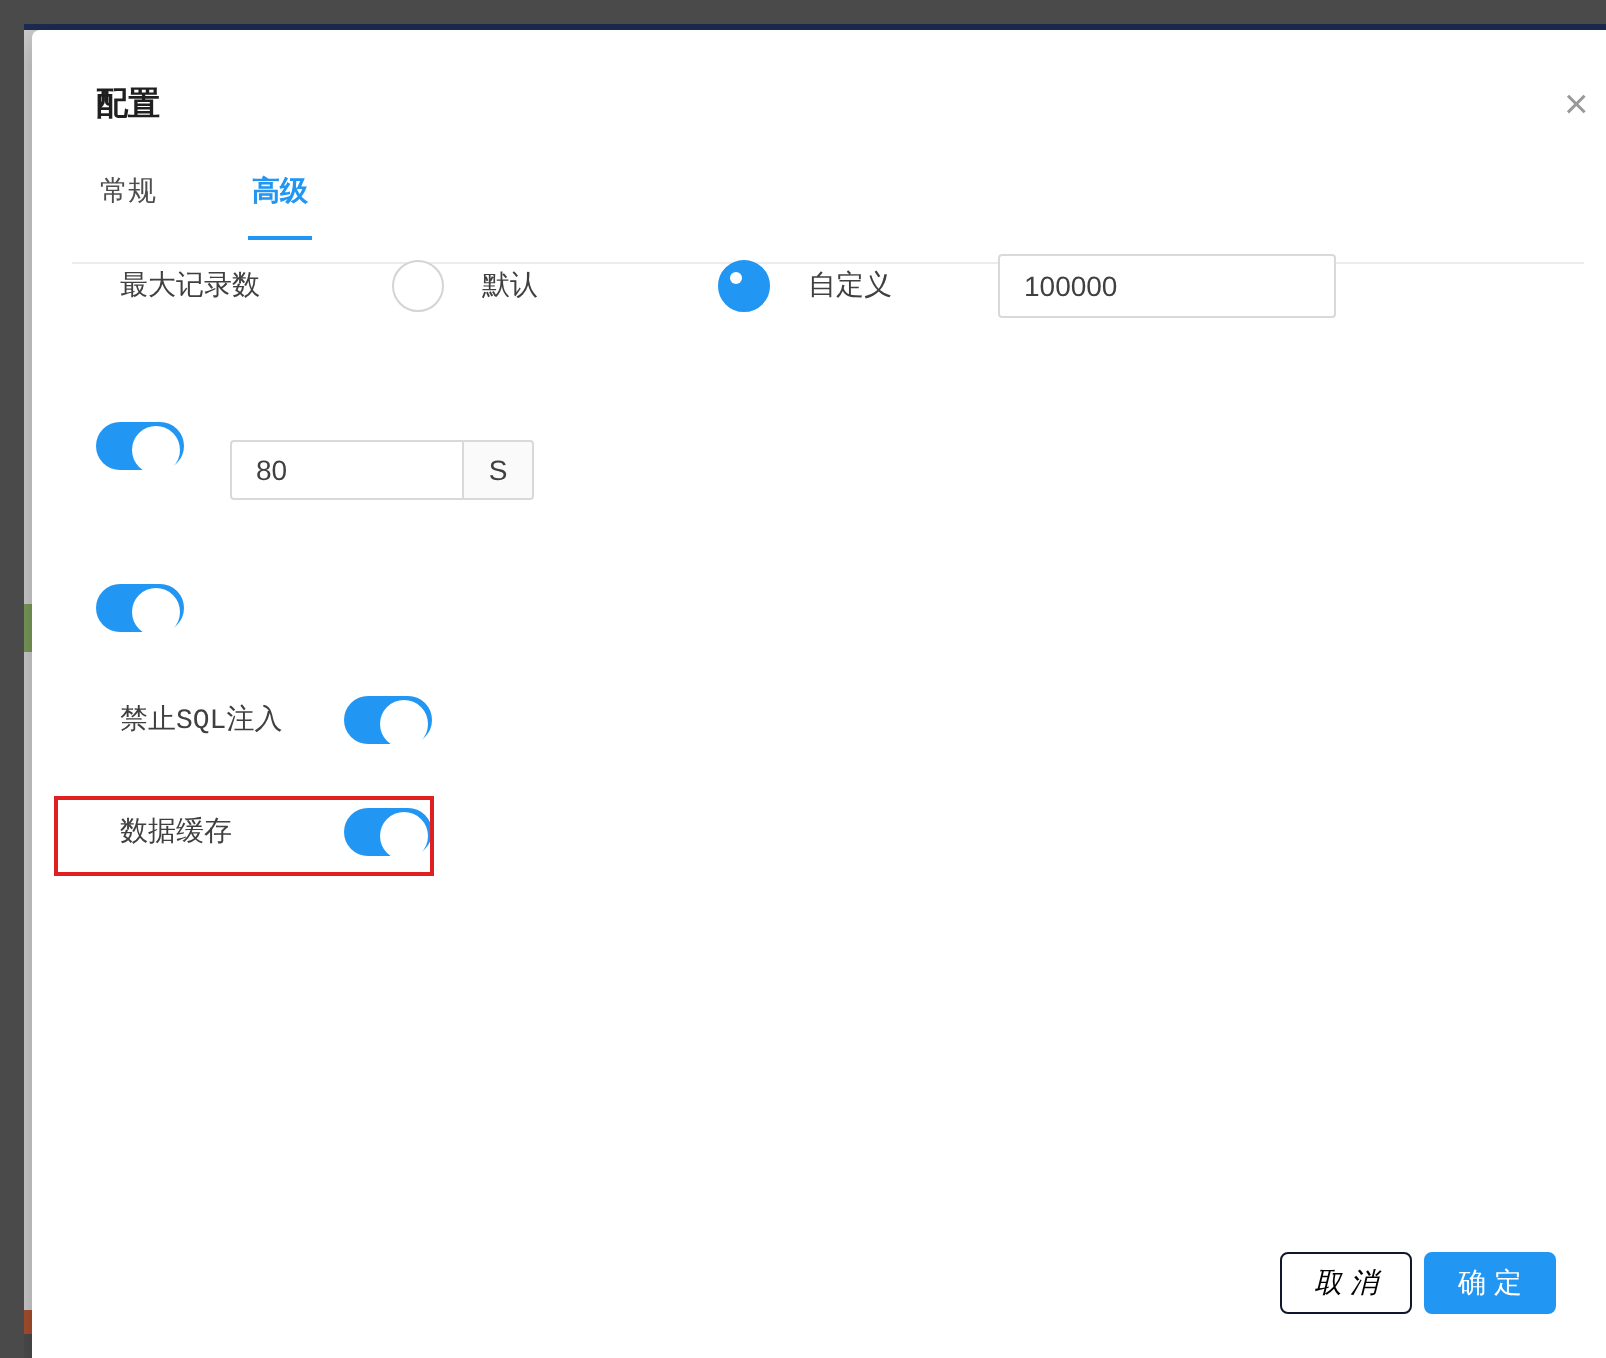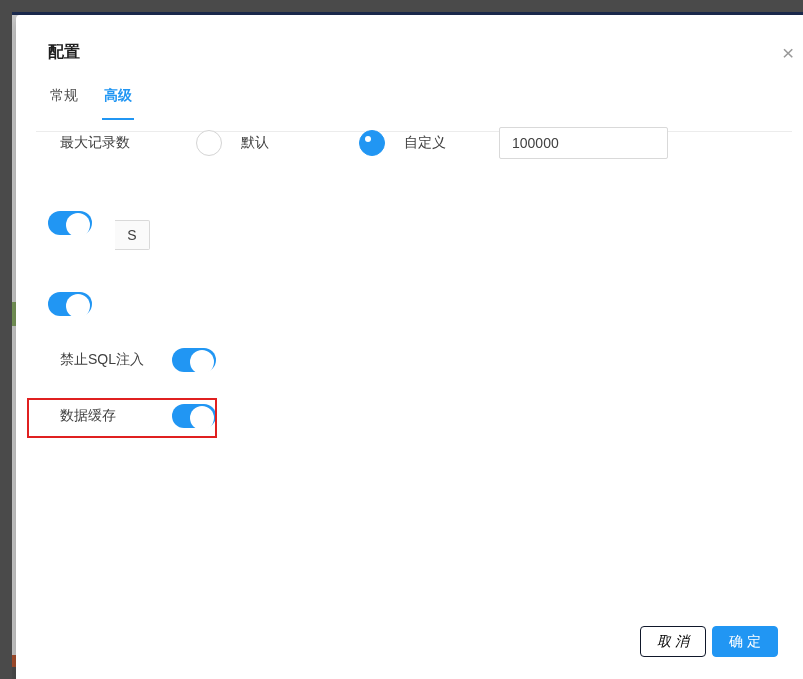--- a/index.html
+++ b/index.html
@@ -19,28 +19,28 @@
 
   
   .modal { position:absolute; left:4px; top:3px; width:796px; height:671px;
            background:#fff; border-radius:4px; box-shadow:0 4px 16px rgba(0,0,0,.25); }
 
   .dialog-title { position:absolute; left:20px; top:15px; font-size:16px; font-weight:700; color:#1f1f1f; }
   .close-btn { position:absolute; top:14px; right:18px; width:24px; height:24px;
                font-size:21px; line-height:24px; text-align:center; color:#999; cursor:pointer; font-weight:400; }
 
   
-  .tabs { position:absolute; top:57px; left:20px; right:20px; display:flex; gap:22px;
+  .tabs { position:absolute; top:57px; left:20px; right:20px; display:flex; gap:44px;
           border-bottom:1px solid #ececec; }
   .tab { font-size:14px; color:#4e4e4e; padding:3px 2px 13px 2px; cursor:pointer; }
   .tab.active { color:var(--primary); font-weight:700; border-bottom:2px solid var(--primary); margin-bottom:-1px; }
 
   
   .row { position:absolute; left:20px; display:flex; align-items:center; }
-  .row .lbl { width:124px; font-size:14px; color:#404040; flex:none; }
+  .row .lbl { width:124px; font-size:14px; color:#404040; flex:none;font-family:Liberation Mono, monospace; }
   .row-max-records { top:112px; height:32px; }
   .row-query-time  { top:192px; height:32px; }
   .row-sql-parse   { top:275px; height:28px; }
   .row-sql-inject  { top:331px; height:28px; }
   .row-data-cache  { top:387px; height:28px; }
 
   
   .radio-group { display:flex; align-items:center;gap:40px; }
   .radio { display:flex; align-items:center; cursor:pointer; }
   .radio .circle { width:16px; height:16px; border-radius:50%; background:#fff; border:1px solid #d4d4d4; flex:none; }
@@ -116,20 +116,21 @@
       </div>
     </div>
     <input class="text-input input-records" value="100000" style="">
   </div>
 
   <div class="row row-query-time">
     <div class="toggle">
       <span class="knob"></span>
     </div>
     <div class="input-group">
+      <input class="text-input input-seconds" value="80" style="">
       <div class="input-addon">S</div>
     </div>
   </div>
 
   <div class="row row-sql-parse">
     <div class="toggle">
       <span class="knob"></span>
     </div>
   </div>
 

